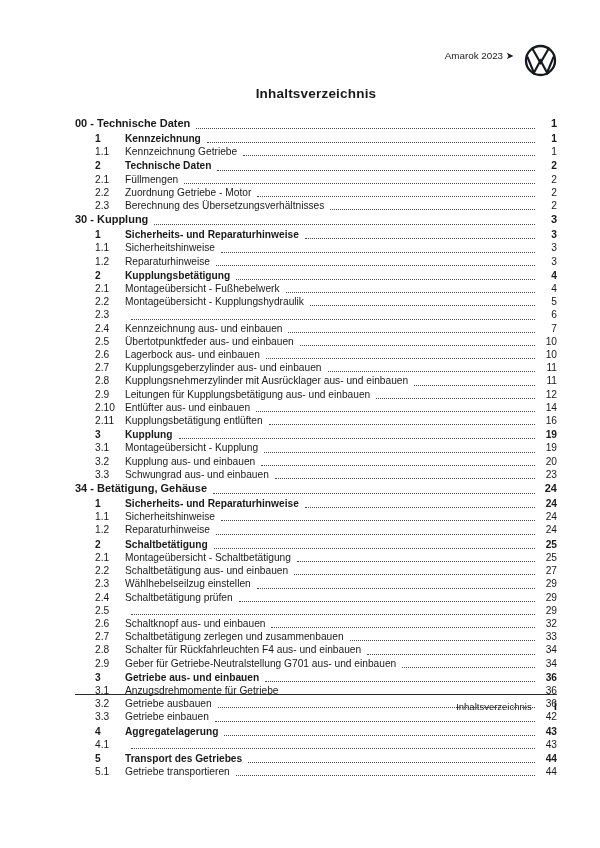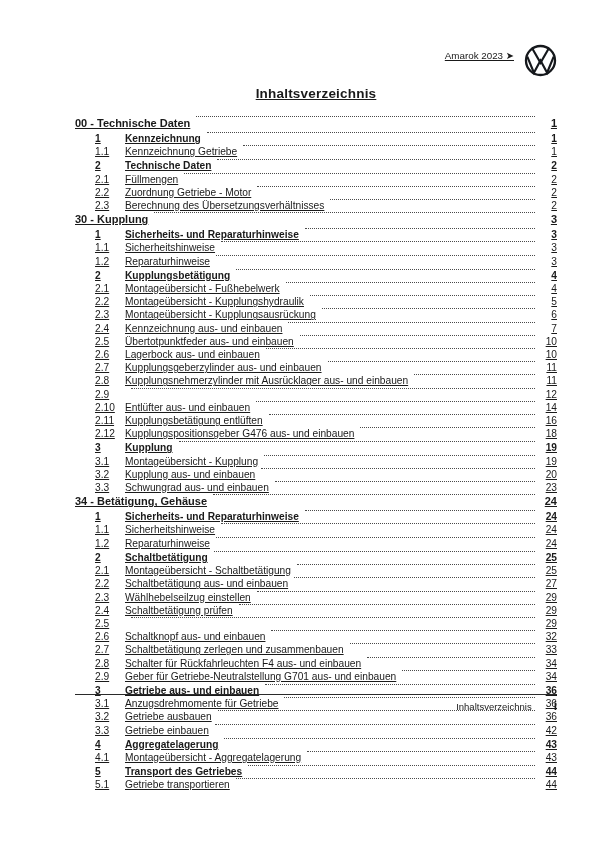--- a/index.html
+++ b/index.html
@@ -8,21 +8,20 @@
     width: 600px; height: 848px;
     font-family: "Liberation Sans", sans-serif;
     color: #1a1a1a;
     overflow: hidden;
   }
   .page {
     position: relative;
     width: 600px; height: 724px;
     padding: 44px 43px 0 75px;
     background: #fff;
-    text-decoration: underline;
   }
   .header {
     display: flex;
     justify-content: flex-end;
     align-items: flex-start;
     gap: 10px;
   }
   .header-text {
     text-align: right;
     font-size: 9.8px;
@@ -35,20 +34,21 @@
   .title {
     text-align: center;
     font-size: 13.5px;
     font-weight: bold;
     margin-top: 9px;
     letter-spacing: 0.2px;
   }
   .toc { margin-top: 15px; }
   .row {
     display: flex;
+    align-items: flex-end;
     font-size: 10.2px;
     line-height: 13.2px;
     white-space: nowrap;
   }
   .row.chapter {
     font-weight: bold;
     font-size: 11px;
     line-height: 15px;
     margin-top: 0;
   }
@@ -187,21 +187,20 @@
         <span class="page-num">4</span>
       </div>
       <div class="row section">
         <span class="num">2.2</span>
         <span class="sec-label">Montageübersicht - Kupplungshydraulik</span>
         <span class="leader"></span>
         <span class="page-num">5</span>
       </div>
       <div class="row section">
         <span class="num">2.3</span>
-        <span class="sec-label">Montageübersicht - Kupplungsausrückung</span>
         <span class="leader"></span>
         <span class="page-num">6</span>
       </div>
       <div class="row section">
         <span class="num">2.4</span>
         <span class="sec-label">Kennzeichnung aus- und einbauen</span>
         <span class="leader"></span>
         <span class="page-num">7</span>
       </div>
       <div class="row section">
@@ -223,41 +222,36 @@
         <span class="page-num">11</span>
       </div>
       <div class="row section">
         <span class="num">2.8</span>
         <span class="sec-label">Kupplungsnehmerzylinder mit Ausrücklager aus- und einbauen</span>
         <span class="leader"></span>
         <span class="page-num">11</span>
       </div>
       <div class="row section">
         <span class="num">2.9</span>
+        <span class="sec-label">Leitungen für Kupplungsbetätigung aus- und einbauen</span>
         <span class="leader"></span>
         <span class="page-num">12</span>
       </div>
       <div class="row section">
         <span class="num">2.10</span>
         <span class="sec-label">Entlüfter aus- und einbauen</span>
         <span class="leader"></span>
         <span class="page-num">14</span>
       </div>
       <div class="row section">
         <span class="num">2.11</span>
         <span class="sec-label">Kupplungsbetätigung entlüften</span>
         <span class="leader"></span>
         <span class="page-num">16</span>
       </div>
-      <div class="row section">
-        <span class="num">2.12</span>
-        <span class="sec-label">Kupplungspositionsgeber G476 aus- und einbauen</span>
-        <span class="leader"></span>
-        <span class="page-num">18</span>
-      </div>
       <div class="row section bold">
         <span class="num">3</span>
         <span class="sec-label">Kupplung</span>
         <span class="leader"></span>
         <span class="page-num">19</span>
       </div>
       <div class="row section">
         <span class="num">3.1</span>
         <span class="sec-label">Montageübersicht - Kupplung</span>
         <span class="leader"></span>
@@ -382,21 +376,20 @@
         <span class="page-num">42</span>
       </div>
       <div class="row section bold">
         <span class="num">4</span>
         <span class="sec-label">Aggregatelagerung</span>
         <span class="leader"></span>
         <span class="page-num">43</span>
       </div>
       <div class="row section">
         <span class="num">4.1</span>
-        <span class="sec-label">Montageübersicht - Aggregatelagerung</span>
         <span class="leader"></span>
         <span class="page-num">43</span>
       </div>
       <div class="row section bold">
         <span class="num">5</span>
         <span class="sec-label">Transport des Getriebes</span>
         <span class="leader"></span>
         <span class="page-num">44</span>
       </div>
       <div class="row section">

